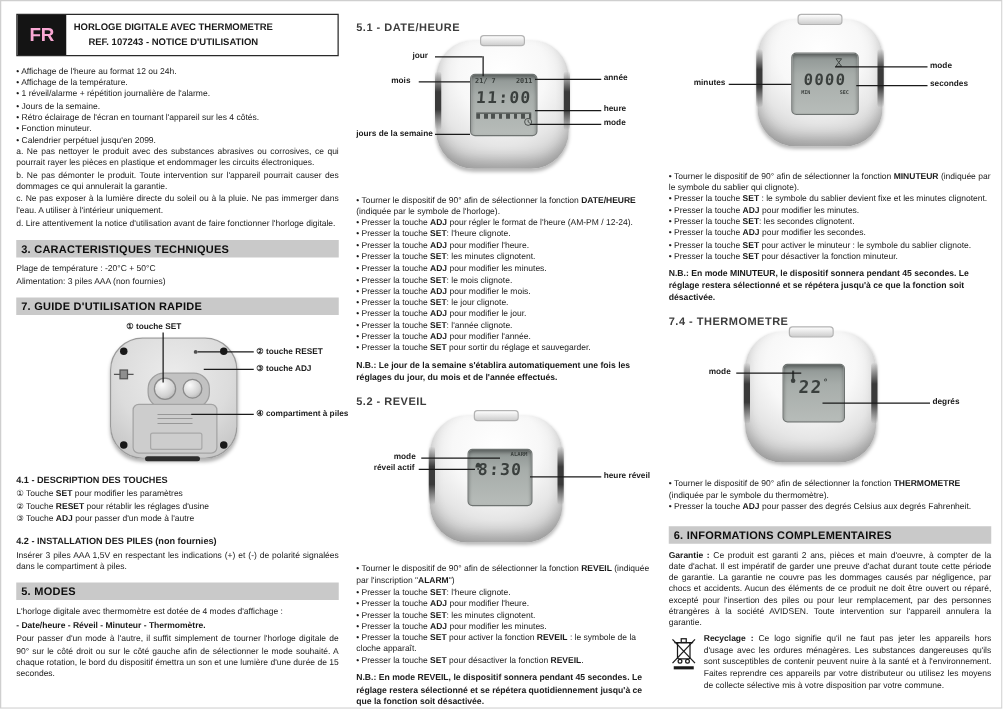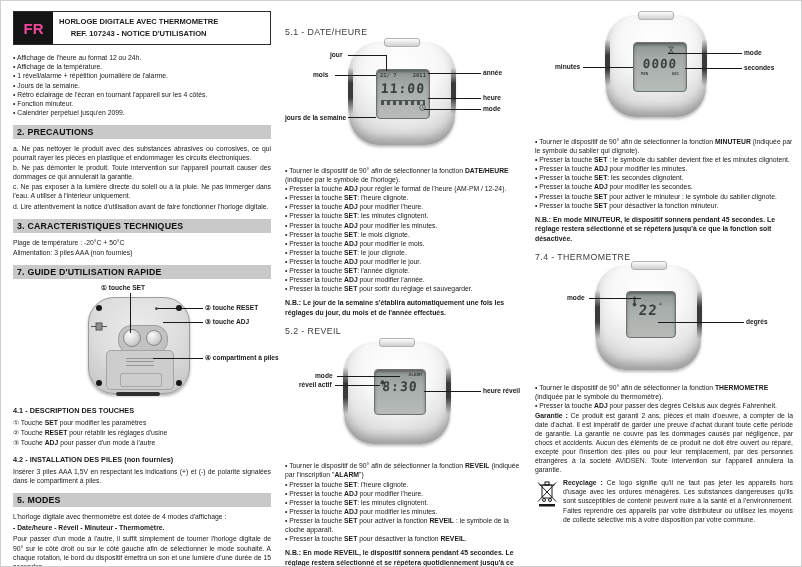--- a/index.html
+++ b/index.html
@@ -4,28 +4,28 @@
 <style>
   html,body{margin:0;padding:0;background:#fff;}
   .page{position:relative;width:802px;height:567px;background:#fff;border:1px solid #cfcfcf;
         font-family:"Liberation Sans",sans-serif;color:#1a1a1a;overflow:hidden;box-sizing:border-box;}
   .col{position:absolute;top:10px;}
   #col1{left:12px;width:258px;}
   #col2{left:284px;width:242px;}
   #col3{left:534px;width:258px;}
 
   .hdr{display:flex;border:1.5px solid #2a2a2a;align-items:stretch;margin-bottom:8px;}
-  .fr{background:#141414;color:#ec4899;font-weight:bold;font-size:15px;width:39px;min-width:32px;
+  .fr{background:#141414;color:#f9a8d4;font-weight:bold;font-size:15px;width:39px;min-width:32px;
       display:flex;align-items:center;justify-content:center;}
   .hdr-titles{padding:4px 6px;font-weight:bold;font-size:7.6px;line-height:1.6;text-align:center;}
 
   .secbar{background:#c9c9c9;color:#0d0d0d;font-weight:bold;font-size:8.8px;padding:2px 4px;
           margin:8px 0 5px;letter-spacing:.2px;}
   .subhead{font-weight:bold;font-size:7.3px;margin:8px 0 3px;}
-  .modehead{font-weight:normal;font-size:8.8px;color:#3d3d3d;margin:16px 0 3px;letter-spacing:.4px;}
+  .modehead{font-weight:bold;font-size:8.8px;color:#3d3d3d;margin:6px 0 3px;letter-spacing:.4px;}
 
   ul{list-style:none;margin:0;padding:0;font-size:6.8px;line-height:1.34;}
   ul.bullets li::before{content:"• ";}
   ul.plain li{margin-bottom:1px;}
   p.body{font-size:6.8px;line-height:1.34;margin:0 0 2px;}
   p.just{text-align:justify;}
   .nb{font-weight:bold;font-size:6.9px;line-height:1.38;margin-top:5px;}
   .boldline{font-weight:bold;}
 
   .fig{position:relative;margin:2px 0 4px;}
@@ -89,21 +89,20 @@
     <ul class="bullets">
         <li>Affichage de l'heure au format 12 ou 24h.</li>
         <li>Affichage de la température.</li>
         <li>1 réveil/alarme + répétition journalière de l'alarme.</li>
         <li>Jours de la semaine.</li>
         <li>Rétro éclairage de l'écran en tournant l'appareil sur les 4 côtés.</li>
         <li>Fonction minuteur.</li>
         <li>Calendrier perpétuel jusqu'en 2099.</li>
       </ul>
 
-    <div class="secbar">2. PRECAUTIONS</div>
     <ul class="plain" style="text-align:justify">
         <li>a. Ne pas nettoyer le produit avec des substances abrasives ou corrosives, ce qui pourrait rayer les pièces en plastique et endommager les circuits électroniques.</li>
         <li>b. Ne pas démonter le produit. Toute intervention sur l'appareil pourrait causer des dommages ce qui annulerait la garantie.</li>
         <li>c. Ne pas exposer à la lumière directe du soleil ou à la pluie. Ne pas immerger dans l'eau. A utiliser à l'intérieur uniquement.</li>
         <li>d. Lire attentivement la notice d'utilisation avant de faire fonctionner l'horloge digitale.</li>
       </ul>
 
     <div class="secbar">3. CARACTERISTIQUES TECHNIQUES</div>
     <ul class="plain">
         <li>Plage de température : -20°C + 50°C</li>
@@ -299,20 +298,21 @@
       <div class="cline" style="left:54px;top:33px;width:52px"></div>
       <span class="clabel" style="left:211px;top:53px">degrés</span>
       <div class="cline" style="left:123px;top:57px;width:86px"></div>
     </div>
 
     <ul class="bullets">
         <li>Tourner le dispositif de 90° afin de sélectionner la fonction <b>THERMOMETRE</b> (indiquée par le symbole du thermomètre).</li>
         <li>Presser la touche <b>ADJ</b> pour passer des degrés Celsius aux degrés Fahrenheit.</li>
       </ul>
 
+    <div class="secbar" style="margin-top:10px">6. INFORMATIONS COMPLEMENTAIRES</div>
 
     <p class="body just"><b>Garantie : </b><span>Ce produit est garanti 2 ans, pièces et main d'oeuvre, à compter de la date d'achat. Il est impératif de garder une preuve d'achat durant toute cette période de garantie. La garantie ne couvre pas les dommages causés par négligence, par chocs et accidents. Aucun des éléments de ce produit ne doit être ouvert ou réparé, excepté pour l'insertion des piles ou pour leur remplacement, par des personnes étrangères à la société AVIDSEN. Toute intervention sur l'appareil annulera la garantie.</span></p>
 
     <div class="recy">
       <svg width="22" height="27" viewBox="0 0 22 27">
         <g stroke="#1a1a1a" stroke-width="1" fill="none">
           <rect x="6" y="5" width="10" height="13" rx="1"></rect>
           <line x1="3.5" y1="5" x2="18.5" y2="5"></line>
           <rect x="9" y="2" width="4" height="3"></rect>
           <circle cx="8" cy="20" r="1.5"></circle>

